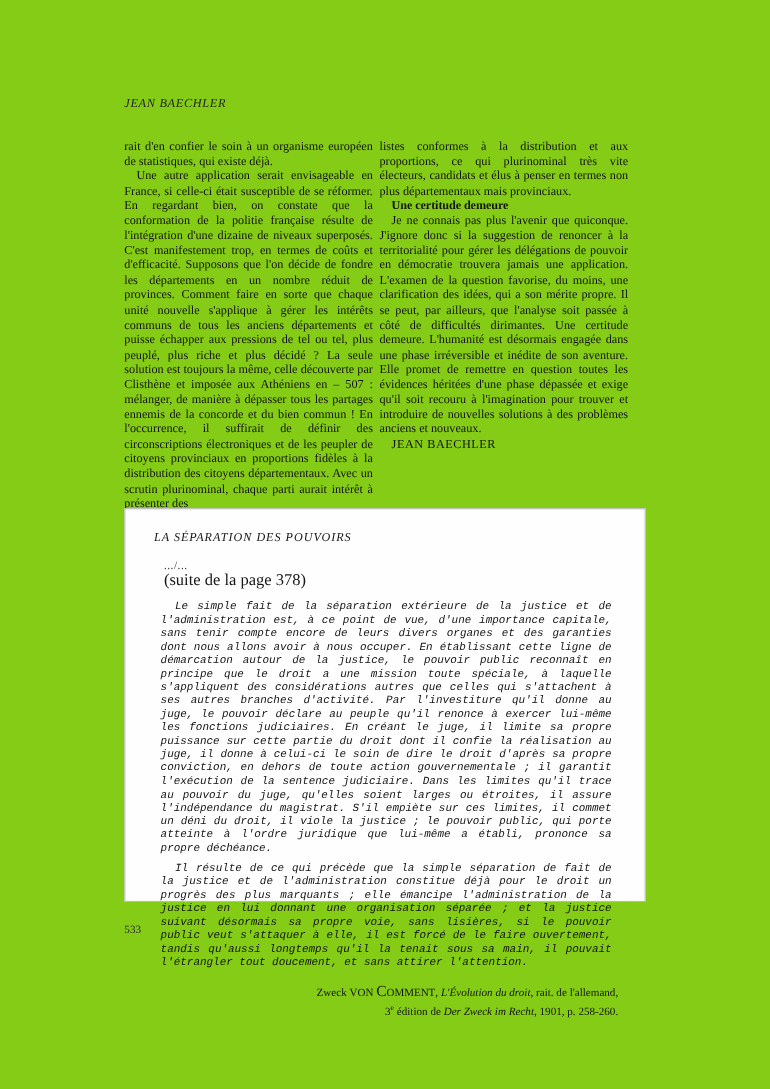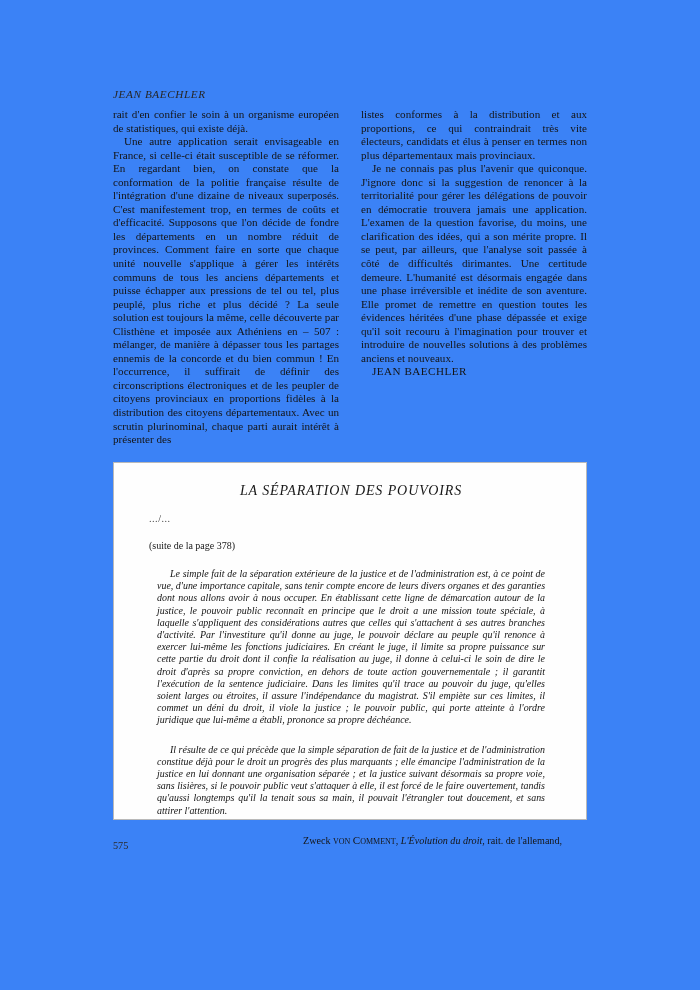--- a/index.html
+++ b/index.html
@@ -12,43 +12,43 @@
     background: #ffffff;
     font-family: "Liberation Serif", serif;
     color: #1a1a1a;
     overflow: hidden;
   }
 
   .page {
     position: relative;
     width: 700px;
     height: 990px;
-    background: #3b82f6;
+    background: #84cc16;
     box-sizing: border-box;
   }
 
   
   .running-head {
     position: absolute;
     left: 113px;
     top: 88px;
     font-style: italic;
     font-size: 11.2px;
     letter-spacing: 0.6px;
     color: #262626;
   }
 
   
   .body-cols {
     position: absolute;
     left: 113px;
-    top: 108px;
+    top: 127px;
     width: 474px;
     display: flex;
-    gap: 22px;
+    gap: 6px;
   }
   .col {
     width: 226px;
   }
 
   .col p {
     margin: 0;
     font-size: 11.1px;
     line-height: 13.55px;
     text-align: justify;
@@ -88,60 +88,60 @@
     width: 474px;
     height: 358px;
     border: 1px solid #b9b9b9;
     box-sizing: border-box;
     background: #fefefe;
   }
   .insert-inner {
     padding: 20px 24px 14px 26px;
   }
   .insert-title {
-    text-align: center;
     font-style: italic;
-    font-size: 14px;
+    font-size: 11px;
     letter-spacing: 0.9px;
     margin: 0 0 14px 0;
     color: #171717;
   }
   .ellipsis-mark {
     font-size: 10.2px;
     margin: 0 0 0 9px;
     color: #3a3a3a;
     letter-spacing: 0.5px;
   }
   .suite-line {
-    font-size: 10px;
-    margin: 16px 0 9px 9px;
+    font-size: 15px;
+    margin: 0 0 9px 9px;
     color: #161616;
   }
   .insert-body p {
-    margin: 17px;
+    margin: 6px;
     font-style: italic;
     font-size: 9.95px;
     line-height: 12.2px;
     text-align: justify;
     text-indent: 13px;
     color: #131313;
+    font-family: Liberation Mono, monospace;
   }
   .insert-body p + p {
     margin-top: 0;
   }
   .attribution {
     margin-top: 15px;
     text-align: right;
     font-size: 10.1px;
     line-height: 12.6px;
     color: #151515;
   }
   .attribution .smallcaps {
     font-variant: small-caps;
-    font-size: 11px;
+    font-size: 14px;
   }
   .attribution i { font-style: italic; }
   .attribution sup {
     font-size: 7px;
     vertical-align: super;
   }
 
   .folio {
     position: absolute;
     left: 113px;
@@ -158,21 +158,22 @@
   <div class="running-head">JEAN BAECHLER</div>
 
   <div class="body-cols">
 
     <div class="col">
       <p class="noindent">rait d'en confier le soin à un organisme européen de statistiques, qui existe déjà.</p>
       <p>Une autre application serait envisageable en France, si celle-ci était susceptible de se réformer. En regardant bien, on constate que la conformation de la politie française résulte de l'intégration d'une dizaine de niveaux superposés. C'est manifestement trop, en termes de coûts et d'efficacité. Supposons que l'on décide de fondre les départements en un nombre réduit de provinces. Comment faire en sorte que chaque unité nouvelle s'applique à gérer les intérêts communs de tous les anciens départements et puisse échapper aux pressions de tel ou tel, plus peuplé, plus riche et plus décidé ? La seule solution est toujours la même, celle découverte par Clisthène et imposée aux Athéniens en – 507 : mélanger, de manière à dépasser tous les partages ennemis de la concorde et du bien commun ! En l'occurrence, il suffirait de définir des circonscriptions électroniques et de les peupler de citoyens provinciaux en proportions fidèles à la distribution des citoyens départementaux. Avec un scrutin plurinominal, chaque parti aurait intérêt à présenter des</p>
     </div>
 
     <div class="col">
-      <p class="noindent">listes conformes à la distribution et aux proportions, ce qui contraindrait très vite électeurs, candidats et élus à penser en termes non plus départementaux mais provinciaux.</p>
+      <p class="noindent">listes conformes à la distribution et aux proportions, ce qui plurinominal très vite électeurs, candidats et élus à penser en termes non plus départementaux mais provinciaux.</p>
+      <p class="section-head">Une certitude demeure</p>
       <p>Je ne connais pas plus l'avenir que quiconque. J'ignore donc si la suggestion de renoncer à la territorialité pour gérer les délégations de pouvoir en démocratie trouvera jamais une application. L'examen de la question favorise, du moins, une clarification des idées, qui a son mérite propre. Il se peut, par ailleurs, que l'analyse soit passée à côté de difficultés dirimantes. Une certitude demeure. L'humanité est désormais engagée dans une phase irréversible et inédite de son aventure. Elle promet de remettre en question toutes les évidences héritées d'une phase dépassée et exige qu'il soit recouru à l'imagination pour trouver et introduire de nouvelles solutions à des problèmes anciens et nouveaux.</p>
       <p class="byline">JEAN BAECHLER</p>
     </div>
 
   </div>
 
   <div class="insert-box">
     <div class="insert-inner">
       <div class="insert-title">LA SÉPARATION DES POUVOIRS</div>
       <div class="ellipsis-mark">.../...</div>
@@ -181,19 +182,22 @@
         <p>Le simple fait de la séparation extérieure de la justice et de l'administration est, à ce point de vue, d'une importance capitale, sans tenir compte encore de leurs divers organes et des garanties dont nous allons avoir à nous occuper. En établissant cette ligne de démarcation autour de la justice, le pouvoir public reconnaît en principe que le droit a une mission toute spéciale, à laquelle s'appliquent des considérations autres que celles qui s'attachent à ses autres branches d'activité. Par l'investiture qu'il donne au juge, le pouvoir déclare au peuple qu'il renonce à exercer lui-même les fonctions judiciaires. En créant le juge, il limite sa propre puissance sur cette partie du droit dont il confie la réalisation au juge, il donne à celui-ci le soin de dire le droit d'après sa propre conviction, en dehors de toute action gouvernementale ; il garantit l'exécution de la sentence judiciaire. Dans les limites qu'il trace au pouvoir du juge, qu'elles soient larges ou étroites, il assure l'indépendance du magistrat. S'il empiète sur ces limites, il commet un déni du droit, il viole la justice ; le pouvoir public, qui porte atteinte à l'ordre juridique que lui-même a établi, prononce sa propre déchéance.</p>
         <p>Il résulte de ce qui précède que la simple séparation de fait de la justice et de l'administration constitue déjà pour le droit un progrès des plus marquants ; elle émancipe l'administration de la justice en lui donnant une organisation séparée ; et la justice suivant désormais sa propre voie, sans lisières, si le pouvoir public veut s'attaquer à elle, il est forcé de le faire ouvertement, tandis qu'aussi longtemps qu'il la tenait sous sa main, il pouvait l'étrangler tout doucement, et sans attirer l'attention.</p>
       </div>
       <div class="attribution">
         <div>
           <span>Zweck</span>
           <span class="smallcaps">von</span>
           <span class="smallcaps">Comment</span><span>,</span>
           <i>L'Évolution du droit</i><span>, rait. de l'allemand,</span>
         </div>
+        <div>
+          <span>3</span><sup>e</sup><span> édition de </span><i>Der Zweck im Recht</i><span>, 1901, p. 258-260.</span>
+        </div>
       </div>
     </div>
   </div>
 
-  <div class="folio">575</div>
+  <div class="folio">533</div>
 
 </div>
 
 </body></html>

